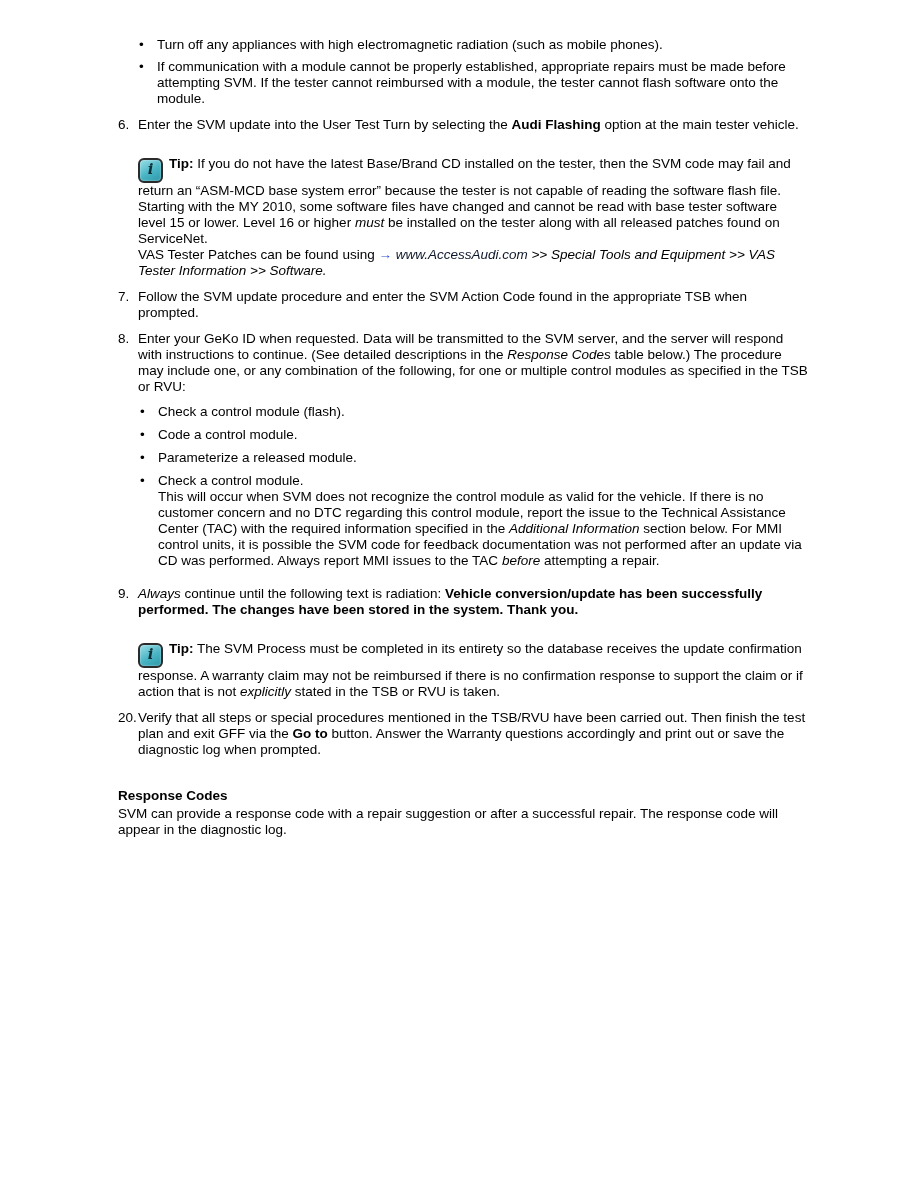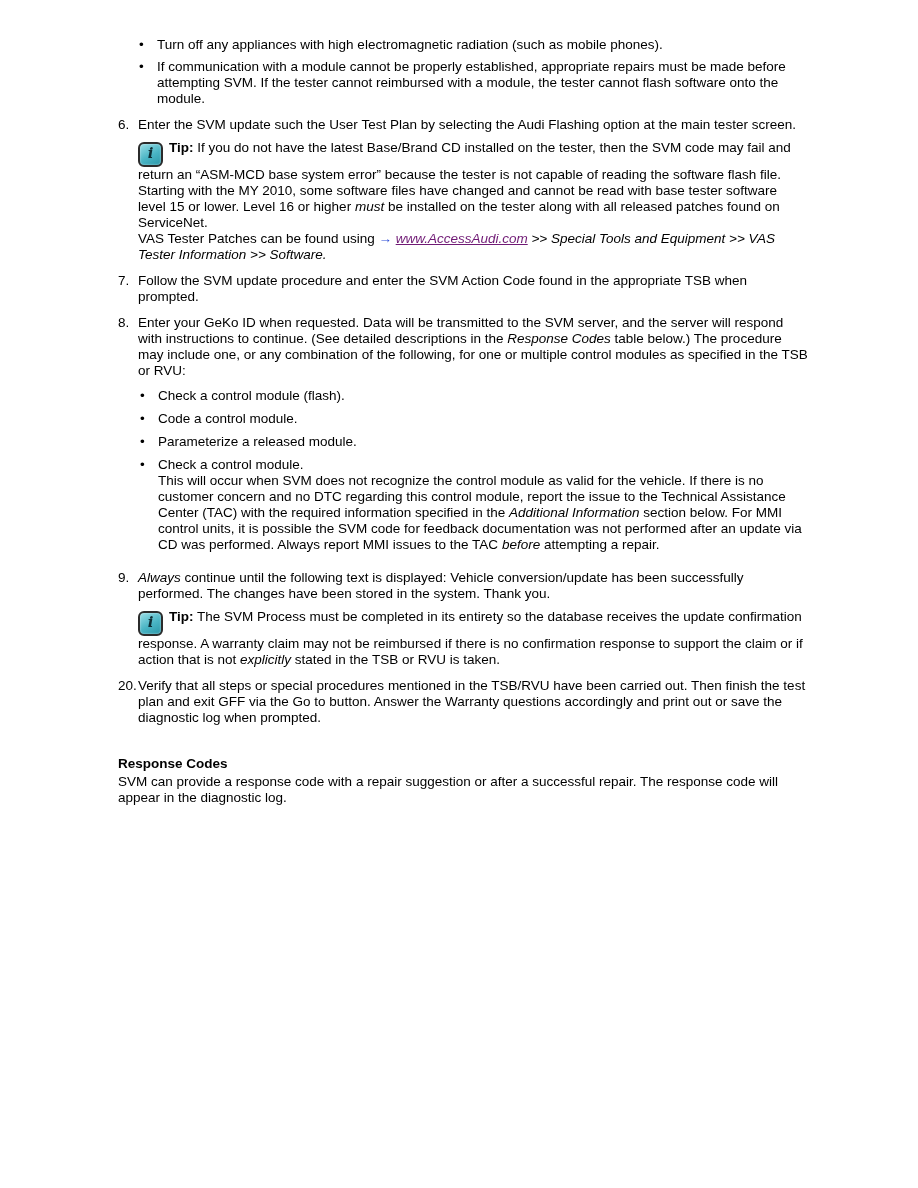--- a/index.html
+++ b/index.html
@@ -18,42 +18,42 @@
 
   
   .step{display:flex;margin-top:10px}
   .num{flex:none;width:20px}
   .body-col{flex:1;min-width:0}
 
   .sub-bullets{margin:9px 0 2px 2px}
   .sub-bullets .bullet{margin-bottom:7px}
 
   
-  .tip{margin-top:7px}
+  .tip{margin-top:23px}
   .tip-icon{
     display:inline-block;width:21px;height:21px;border:2px solid #2b2b2b;border-radius:6px;
     background:linear-gradient(150deg,#9adfe7 0%,#49b4c4 55%,#2b97a8 100%);
     text-align:center;vertical-align:-6px;margin-right:6px;
     box-shadow:inset 0 0 2px rgba(255,255,255,.65);
   }
   .tip-i{
     font-family:"DejaVu Serif",serif;font-style:italic;font-weight:bold;
     font-size:15px;line-height:19px;color:#0e2e36;display:inline-block;
   }
   .tip-label{font-weight:bold}
 
   
   .linkwrap{cursor:pointer}
   .arrow{color:#2a4bd7}
-  .url{color:#701a75;text-decoration:underline}
+  .url{color:#0f172a;}
 
   .heading{font-weight:bold;margin-top:30px}
   .para{margin-top:2px}
 
-  b{font-weight:normal}
+  b{font-weight:bold}
   i{font-style:italic}
 </style>
 </head>
 <body>
 
 <div class="page">
 
   <div class="top-bullets">
     <div class="bullet">
         <span class="dot">•</span>
@@ -61,21 +61,21 @@
       </div>
     <div class="bullet">
         <span class="dot">•</span>
         <span class="btext">If communication with a module cannot be properly established, appropriate repairs must be made before attempting SVM. If the tester cannot reimbursed with a module, the tester cannot flash software onto the module.</span>
       </div>
   </div>
 
   <div class="step">
     <span class="num">6.</span>
     <div class="body-col">
-      <div><span>Enter the SVM update such the User Test Plan by selecting the </span><b>Audi Flashing</b><span> option at the main tester screen.</span></div>
+      <div><span>Enter the SVM update into the User Test Turn by selecting the </span><b>Audi Flashing</b><span> option at the main tester vehicle.</span></div>
 
       <div class="tip"><span class="tip-icon"><span class="tip-i">i</span></span><b class="tip-label">Tip:</b><span> If you do not have the latest Base/Brand CD installed on the tester, then the SVM code may fail and return an “ASM-MCD base system error” because the tester is not capable of reading the software flash file. Starting with the MY 2010, some software files have changed and cannot be read with base tester software level 15 or lower. Level 16 or higher </span><i>must</i><span> be installed on the tester along with all released patches found on ServiceNet.</span><br><span>VAS Tester Patches can be found using </span><span class="linkwrap"><span class="arrow">→ </span><i class="url">www.AccessAudi.com</i></span><i> &gt;&gt; Special Tools and Equipment &gt;&gt; VAS Tester Information &gt;&gt; Software.</i></div>
     </div>
   </div>
 
   <div class="step">
     <span class="num">7.</span>
     <div class="body-col">
       <div>Follow the SVM update procedure and enter the SVM Action Code found in the appropriate TSB when prompted.</div>
     </div>
@@ -103,21 +103,21 @@
             <span class="dot">•</span>
             <span class="btext"><span>Check a control module.</span><br><span>This will occur when SVM does not recognize the control module as valid for the vehicle. If there is no customer concern and no DTC regarding this control module, report the issue to the Technical Assistance Center (TAC) with the required information specified in the </span><i>Additional Information</i><span> section below. For MMI control units, it is possible the SVM code for feedback documentation was not performed after an update via CD was performed. Always report MMI issues to the TAC </span><i>before</i><span> attempting a repair.</span></span>
           </div>
       </div>
     </div>
   </div>
 
   <div class="step">
     <span class="num">9.</span>
     <div class="body-col">
-      <div><i>Always</i><span> continue until the following text is displayed: </span><b>Vehicle conversion/update has been successfully performed. The changes have been stored in the system. Thank you.</b></div>
+      <div><i>Always</i><span> continue until the following text is radiation: </span><b>Vehicle conversion/update has been successfully performed. The changes have been stored in the system. Thank you.</b></div>
 
       <div class="tip"><span class="tip-icon"><span class="tip-i">i</span></span><b class="tip-label">Tip:</b><span> The SVM Process must be completed in its entirety so the database receives the update confirmation response. A warranty claim may not be reimbursed if there is no confirmation response to support the claim or if action that is not </span><i>explicitly</i><span> stated in the TSB or RVU is taken.</span></div>
     </div>
   </div>
 
   <div class="step">
     <span class="num">20.</span>
     <div class="body-col">
       <div><span>Verify that all steps or special procedures mentioned in the TSB/RVU have been carried out. Then finish the test plan and exit GFF via the </span><b>Go to</b><span> button. Answer the Warranty questions accordingly and print out or save the diagnostic log when prompted.</span></div>
     </div>

